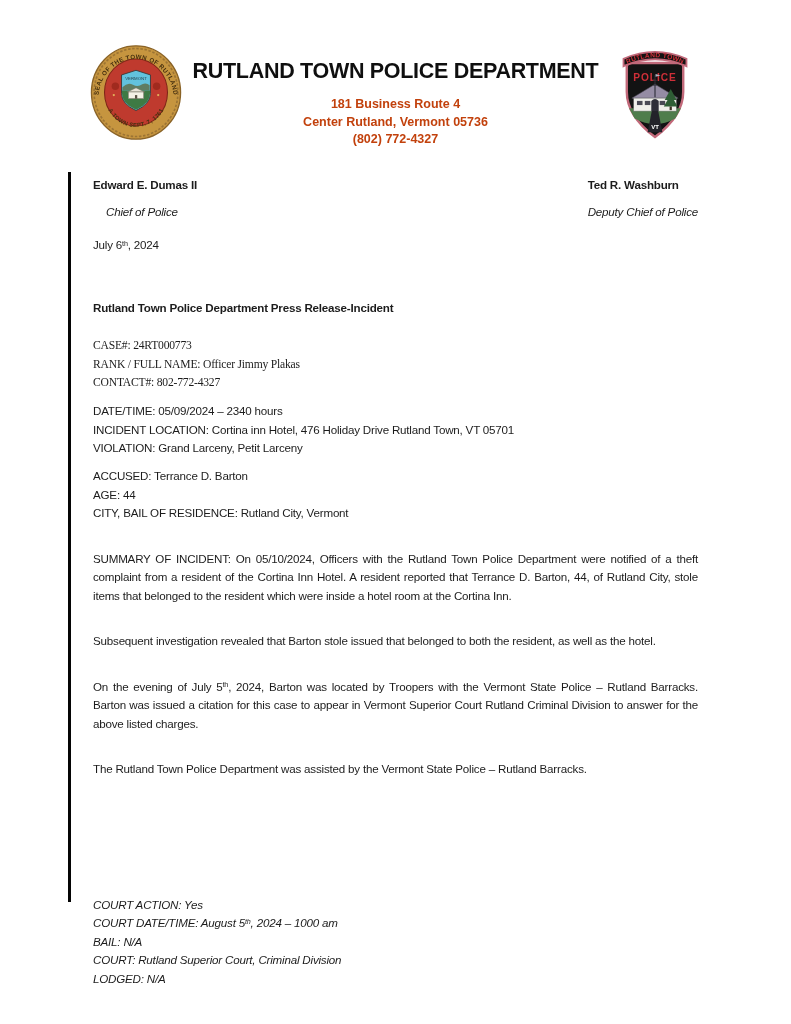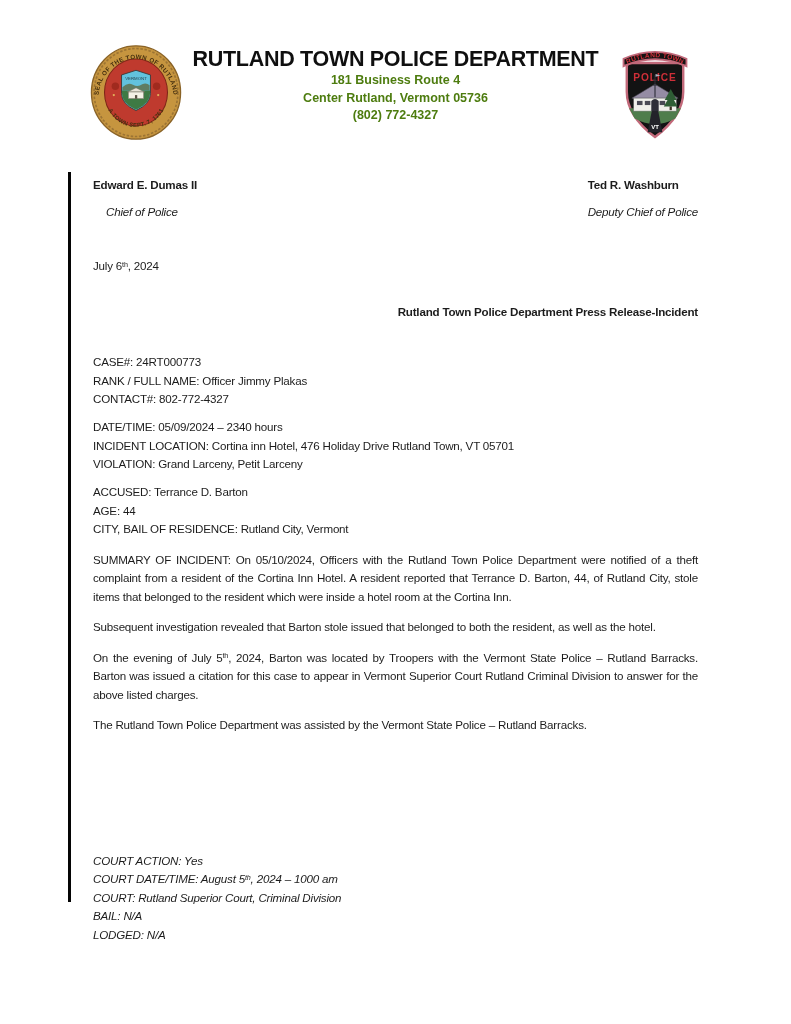--- a/index.html
+++ b/index.html
@@ -13,45 +13,45 @@
     font-family: "Liberation Sans", sans-serif;
     color: #1c1c1c;
   }
 
   
   .letterhead { position: absolute; left:0; top:0; width:791px; height:170px; }
   .seal   { position:absolute; left:90px;  top:45px; width:92px; height:95px; }
   .patch  { position:absolute; left:618px; top:47px; width:74px; height:93px; }
   .header-text { position:absolute; left:160px; right:160px; top:46px; text-align:center; }
   .dept-title {
-    margin:0; font-size:21.5px; font-weight:bold; letter-spacing:-0.3px;
+    margin:12px; font-size:21.5px; font-weight:bold; letter-spacing:-0.3px;
     color:#0f0f0f; line-height:26px; white-space:nowrap;
   }
-  .addr-line { font-size:12.5px; font-weight:bold; line-height:17.5px; color:#4d7c0f; }
+  .addr-line { font-size:12.5px; font-weight:bold; line-height:17.5px; color:#c2410c; }
 
   
   .vrule { position:absolute; left:68px; top:172px; width:2.5px; height:730px; background:#050505; }
 
   
   .content {
     position:absolute; left:93px; top:176px; width:605px;
     font-size:11.6px; line-height:18.5px; letter-spacing:-0.2px; color:#1c1c1c;
   }
   .officials { display:flex; justify-content:space-between;gap:48px; }
   .official-name { font-weight:bold; }
   .official-role { font-style:italic;margin-top:8px; }
   .official-left .official-role { padding-left:13px; }
   .official-right { text-align:left; }
 
-  .date-line { margin-top:36px; }
-  .release-title { margin-top:27px; text-align:right; font-weight:bold; }
+  .date-line { margin-top:15px; }
+  .release-title { margin-top:44px; text-align:left; font-weight:bold; }
 
   .block { margin-top:9.5px; }
-  .block-first { margin-top:32px; }
-  .para { margin:12px 0 0 0; text-align:justify; }
+  .block-first { margin-top:20px;font-family:Liberation Serif, serif; }
+  .para { margin:27px 0 0 0; text-align:justify; }
   .court-block { margin-top:117px;font-style:italic; }
 
   sup.ord { font-size:0.62em; vertical-align:baseline; position:relative; top:-0.45em; line-height:0; }
 </style>
 </head>
 <body>
 
 <div class="page">
 
   <div class="letterhead">
@@ -167,19 +167,19 @@
 
     <p class="para">Subsequent investigation revealed that Barton stole issued that belonged to both the resident, as well as the hotel.</p>
 
     <p class="para"><span>On the evening of July 5</span><sup class="ord">th</sup><span>, 2024, Barton was located by Troopers with the Vermont State Police – Rutland Barracks. Barton was issued a citation for this case to appear in Vermont Superior Court Rutland Criminal Division to answer for the above listed charges.</span></p>
 
     <p class="para">The Rutland Town Police Department was assisted by the Vermont State Police – Rutland Barracks.</p>
 
     <div class="court-block">
       <div>COURT ACTION: Yes</div>
       <div><span>COURT DATE/TIME: August 5</span><sup class="ord">th</sup><span>, 2024 – 1000 am</span></div>
+      <div>BAIL: N/A</div>
       <div>COURT: Rutland Superior Court, Criminal Division</div>
-      <div>BAIL: N/A</div>
       <div>LODGED: N/A</div>
     </div>
 
   </div>
 </div>
 
 </body></html>

